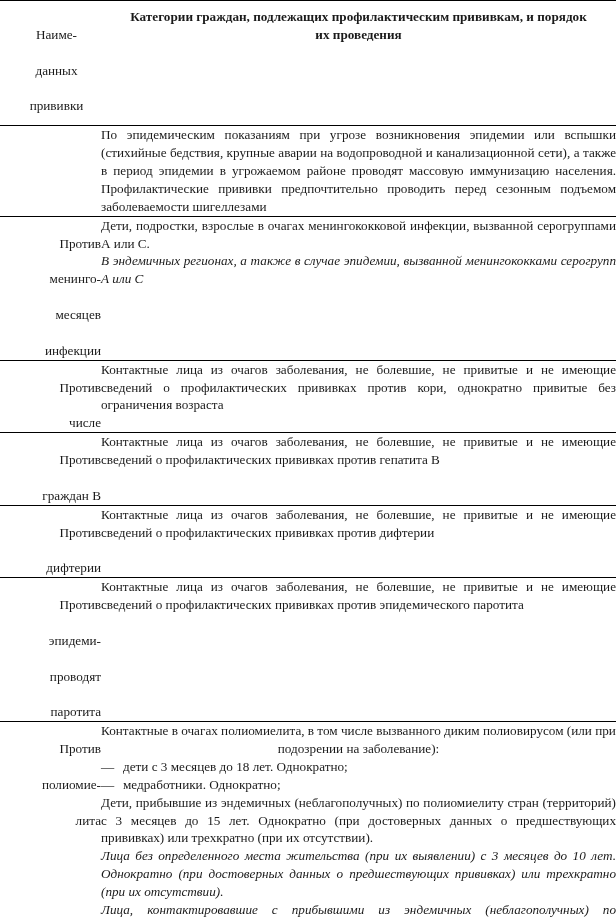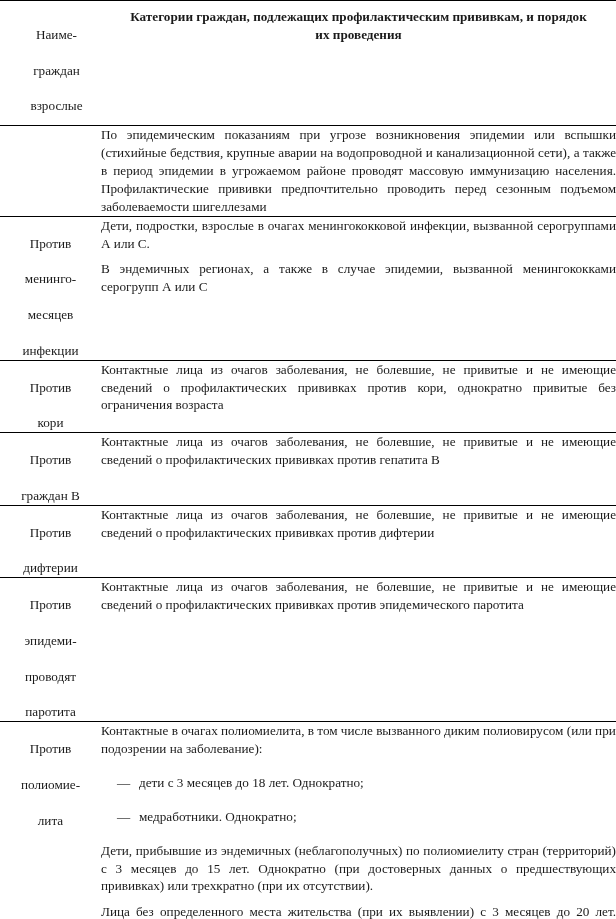--- a/index.html
+++ b/index.html
@@ -47,21 +47,21 @@
   tr.rule-bottom > td { border-bottom: 1.4px solid #000; }
 
   
   td.cell-name,
   th.cell-name {
     border-right: 1.2px solid #000;
   }
 
   .cell-name {
     padding: 5px 6px 8px 10px;
-    text-align: center;
+    text-align: right;
     font-weight: normal;
   }
   .cell-desc {
     padding: 5px 8px 8px 11px;
     text-align: left;
   }
 
   
   thead th.cell-name {
     text-align: center;
@@ -73,26 +73,26 @@
     padding: 7px 26px 10px 26px;
     line-height: 1.38;
   }
 
   .para {
     margin: 0;
     text-align: justify;
     text-justify: inter-word;
     hyphens: manual;
   }
-  .para + .para { margin-top: 8px; }
-
-  .para.nojustify { text-align: left; }
+  .para + .para { margin-top: 0; font-style: italic; }
+
+  .para.nojustify { text-align: center; }
 
   .bullet-line {
-    margin: 16px;
+    margin: 0;
     padding-left: 22px;
     text-indent: -22px;
     text-align: left;
   }
   .bullet-line .dash {
     display: inline-block;
     width: 22px;
     text-indent: 0;
   }
 
@@ -110,22 +110,22 @@
     <colgroup>
       <col class="col-name">
       <col class="col-desc">
     </colgroup>
 
     <thead>
       <tr class="rule-top">
         <th class="cell-name">
           <div class="name-lines">
             <span>Наиме-</span><br>
-            <span>граждан</span><br>
-            <span>взрослые</span>
+            <span>данных</span><br>
+            <span>прививки</span>
           </div>
         </th>
         <th class="cell-desc">Категории граждан, подлежащих профилактическим прививкам, и порядок их проведения</th>
       </tr>
     </thead>
 
     <tbody>
 
       <tr class="rule-top">
         <td class="cell-name">
@@ -148,21 +148,21 @@
         <td class="cell-desc">
           <p class="para">Дети, подростки, взрослые в очагах менингококковой инфекции, вызванной серогруппами А или С.</p>
           <p class="para">В эндемичных регионах, а также в случае эпидемии, вызванной менингококками серогрупп А или С</p>
         </td>
       </tr>
 
       <tr class="rule-top">
         <td class="cell-name">
           <div class="name-lines">
             <span>Против</span><br>
-            <span>кори</span>
+            <span>числе</span>
           </div>
         </td>
         <td class="cell-desc">
           <p class="para">Контактные лица из очагов заболевания, не болевшие, не привитые и не имеющие сведений о профилактических прививках против кори, однократно привитые без ограничения возраста</p>
         </td>
       </tr>
 
       <tr class="rule-top">
         <td class="cell-name">
           <div class="name-lines">
@@ -207,21 +207,21 @@
             <span>Против</span><br>
             <span>полиомие-</span><br>
             <span>лита</span>
           </div>
         </td>
         <td class="cell-desc">
           <p class="para nojustify">Контактные в очагах полиомиелита, в том числе вызванного диким полиовирусом (или при подозрении на заболевание):</p>
           <p class="bullet-line"><span class="dash">—</span><span>дети с 3 месяцев до 18 лет. Однократно;</span></p>
           <p class="bullet-line"><span class="dash">—</span><span>медработники. Однократно;</span></p>
           <p class="para">Дети, прибывшие из эндемичных (неблагополучных) по полиомиелиту стран (территорий) с 3 месяцев до 15 лет. Однократно (при достоверных данных о предшествующих прививках) или трехкратно (при их отсутствии).</p>
-          <p class="para">Лица без определенного места жительства (при их выявлении) с 3 месяцев до 20 лет. Однократно (при достоверных данных о предшествующих прививках) или трехкратно (при их отсутствии).</p>
+          <p class="para">Лица без определенного места жительства (при их выявлении) с 3 месяцев до 10 лет. Однократно (при достоверных данных о предшествующих прививках) или трехкратно (при их отсутствии).</p>
           <p class="para">Лица, контактировавшие с прибывшими из эндемичных (неблагополучных) по полиомиелиту стран (территорий), с 3 месяцев жизни без ограничения возраста. Однократно.</p>
         </td>
       </tr>
 
     </tbody>
   </table>
 
 </div>
 
 </body></html>

